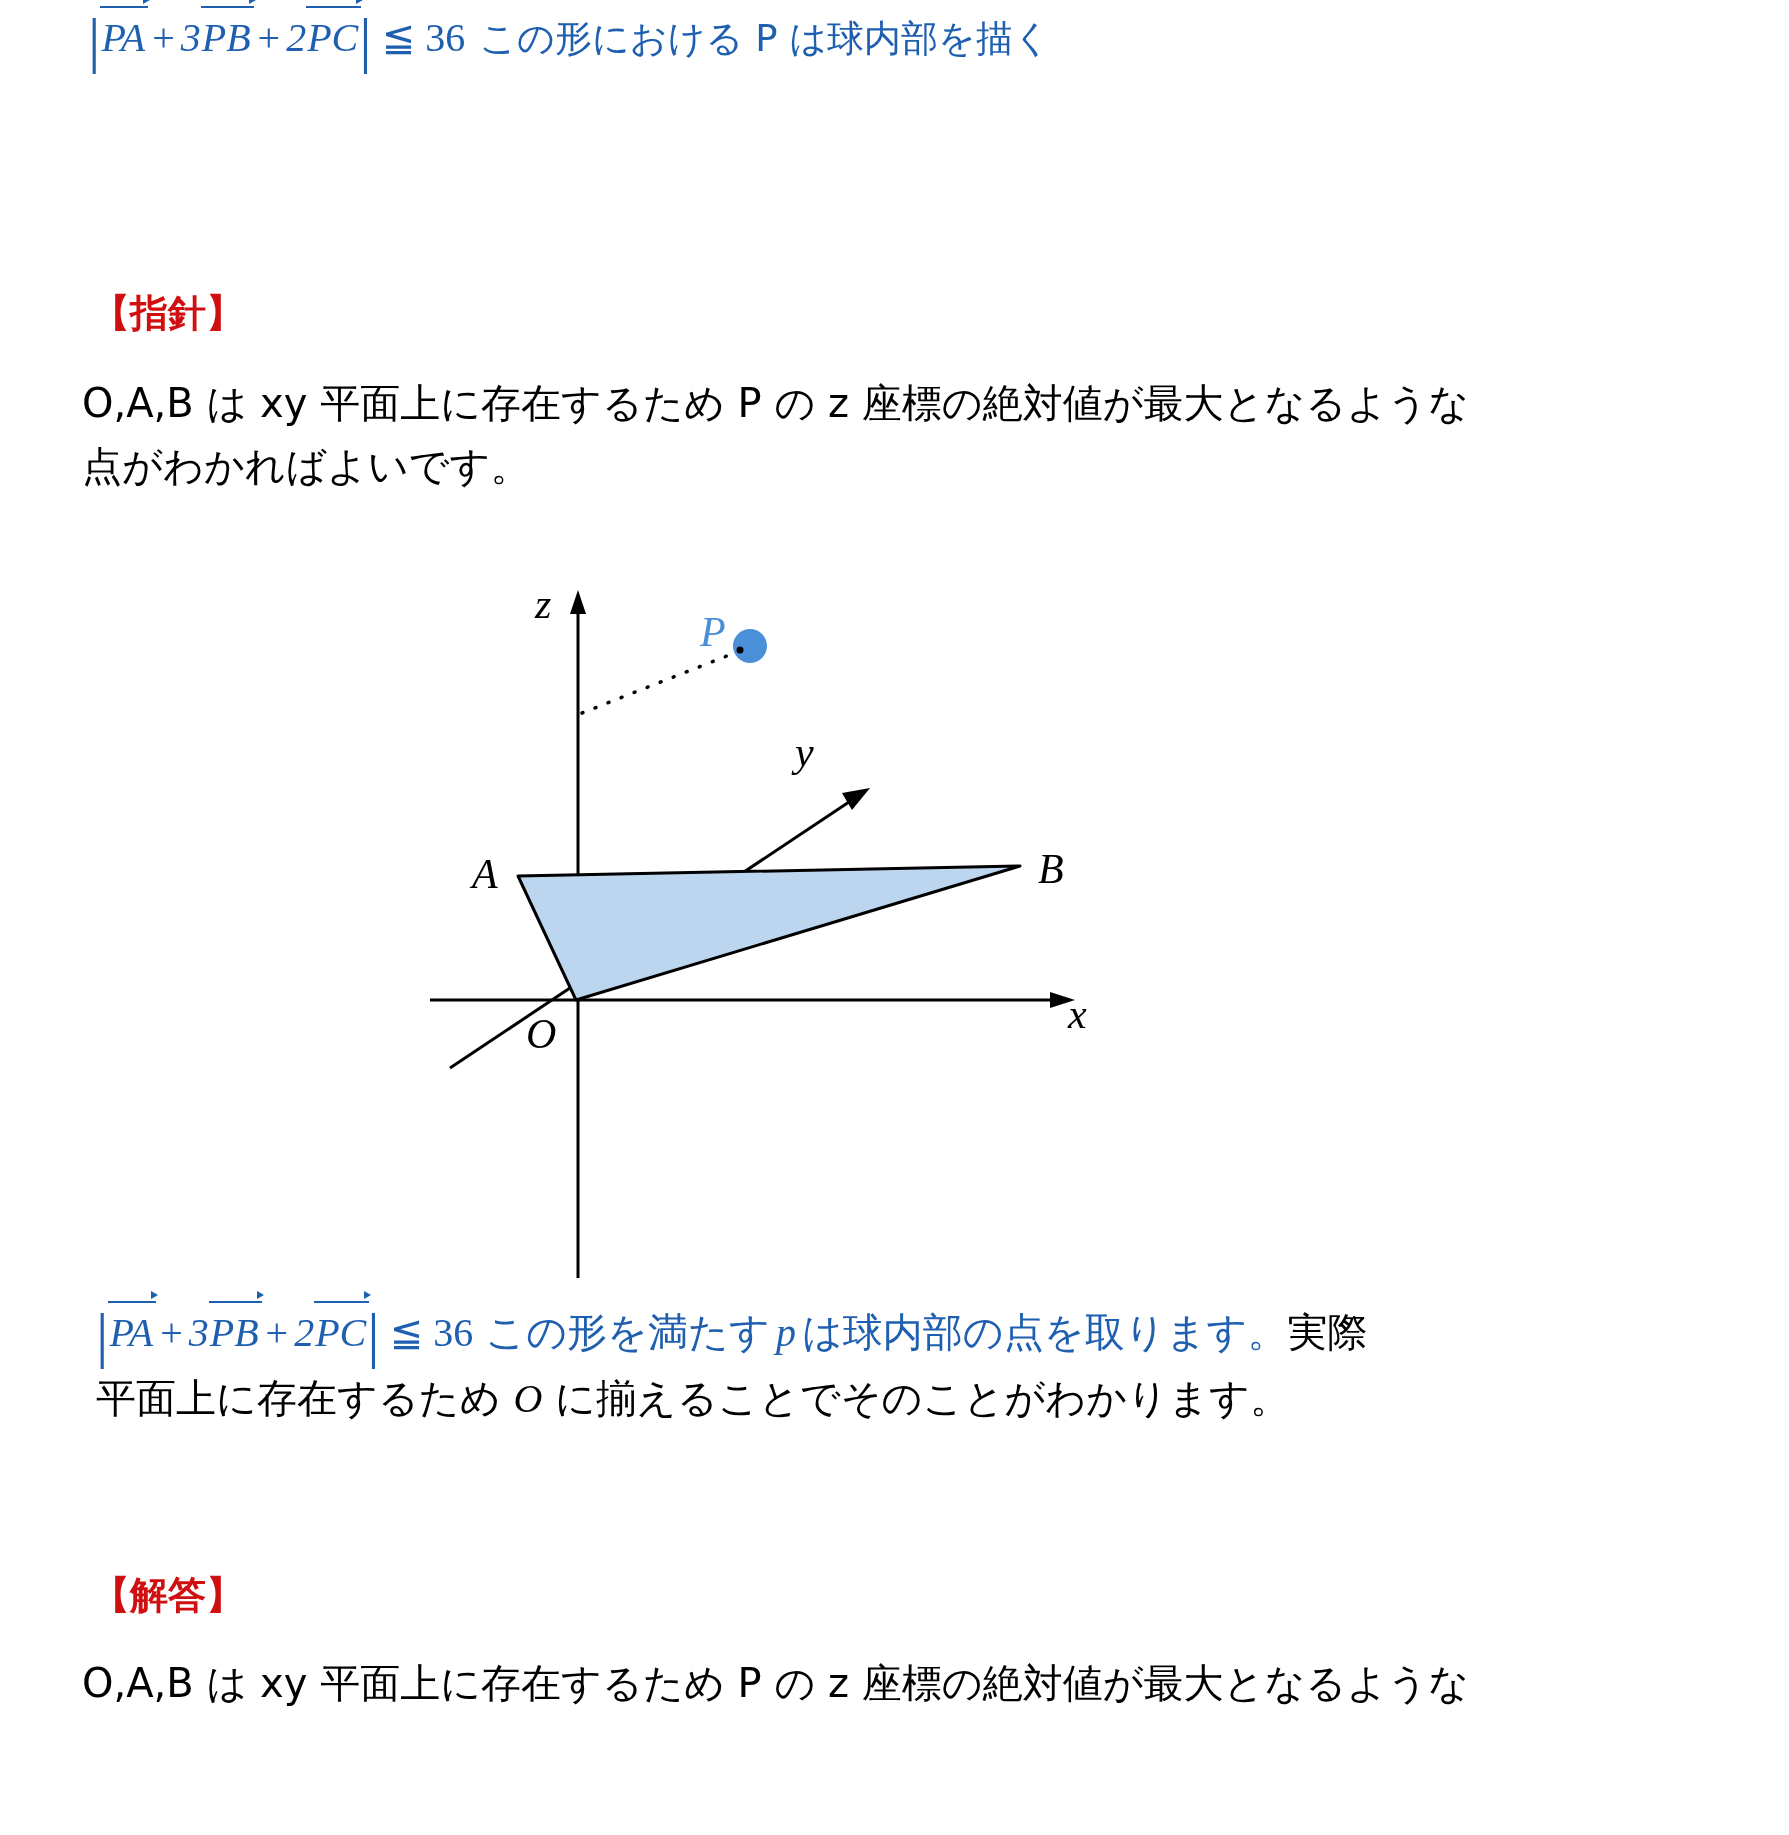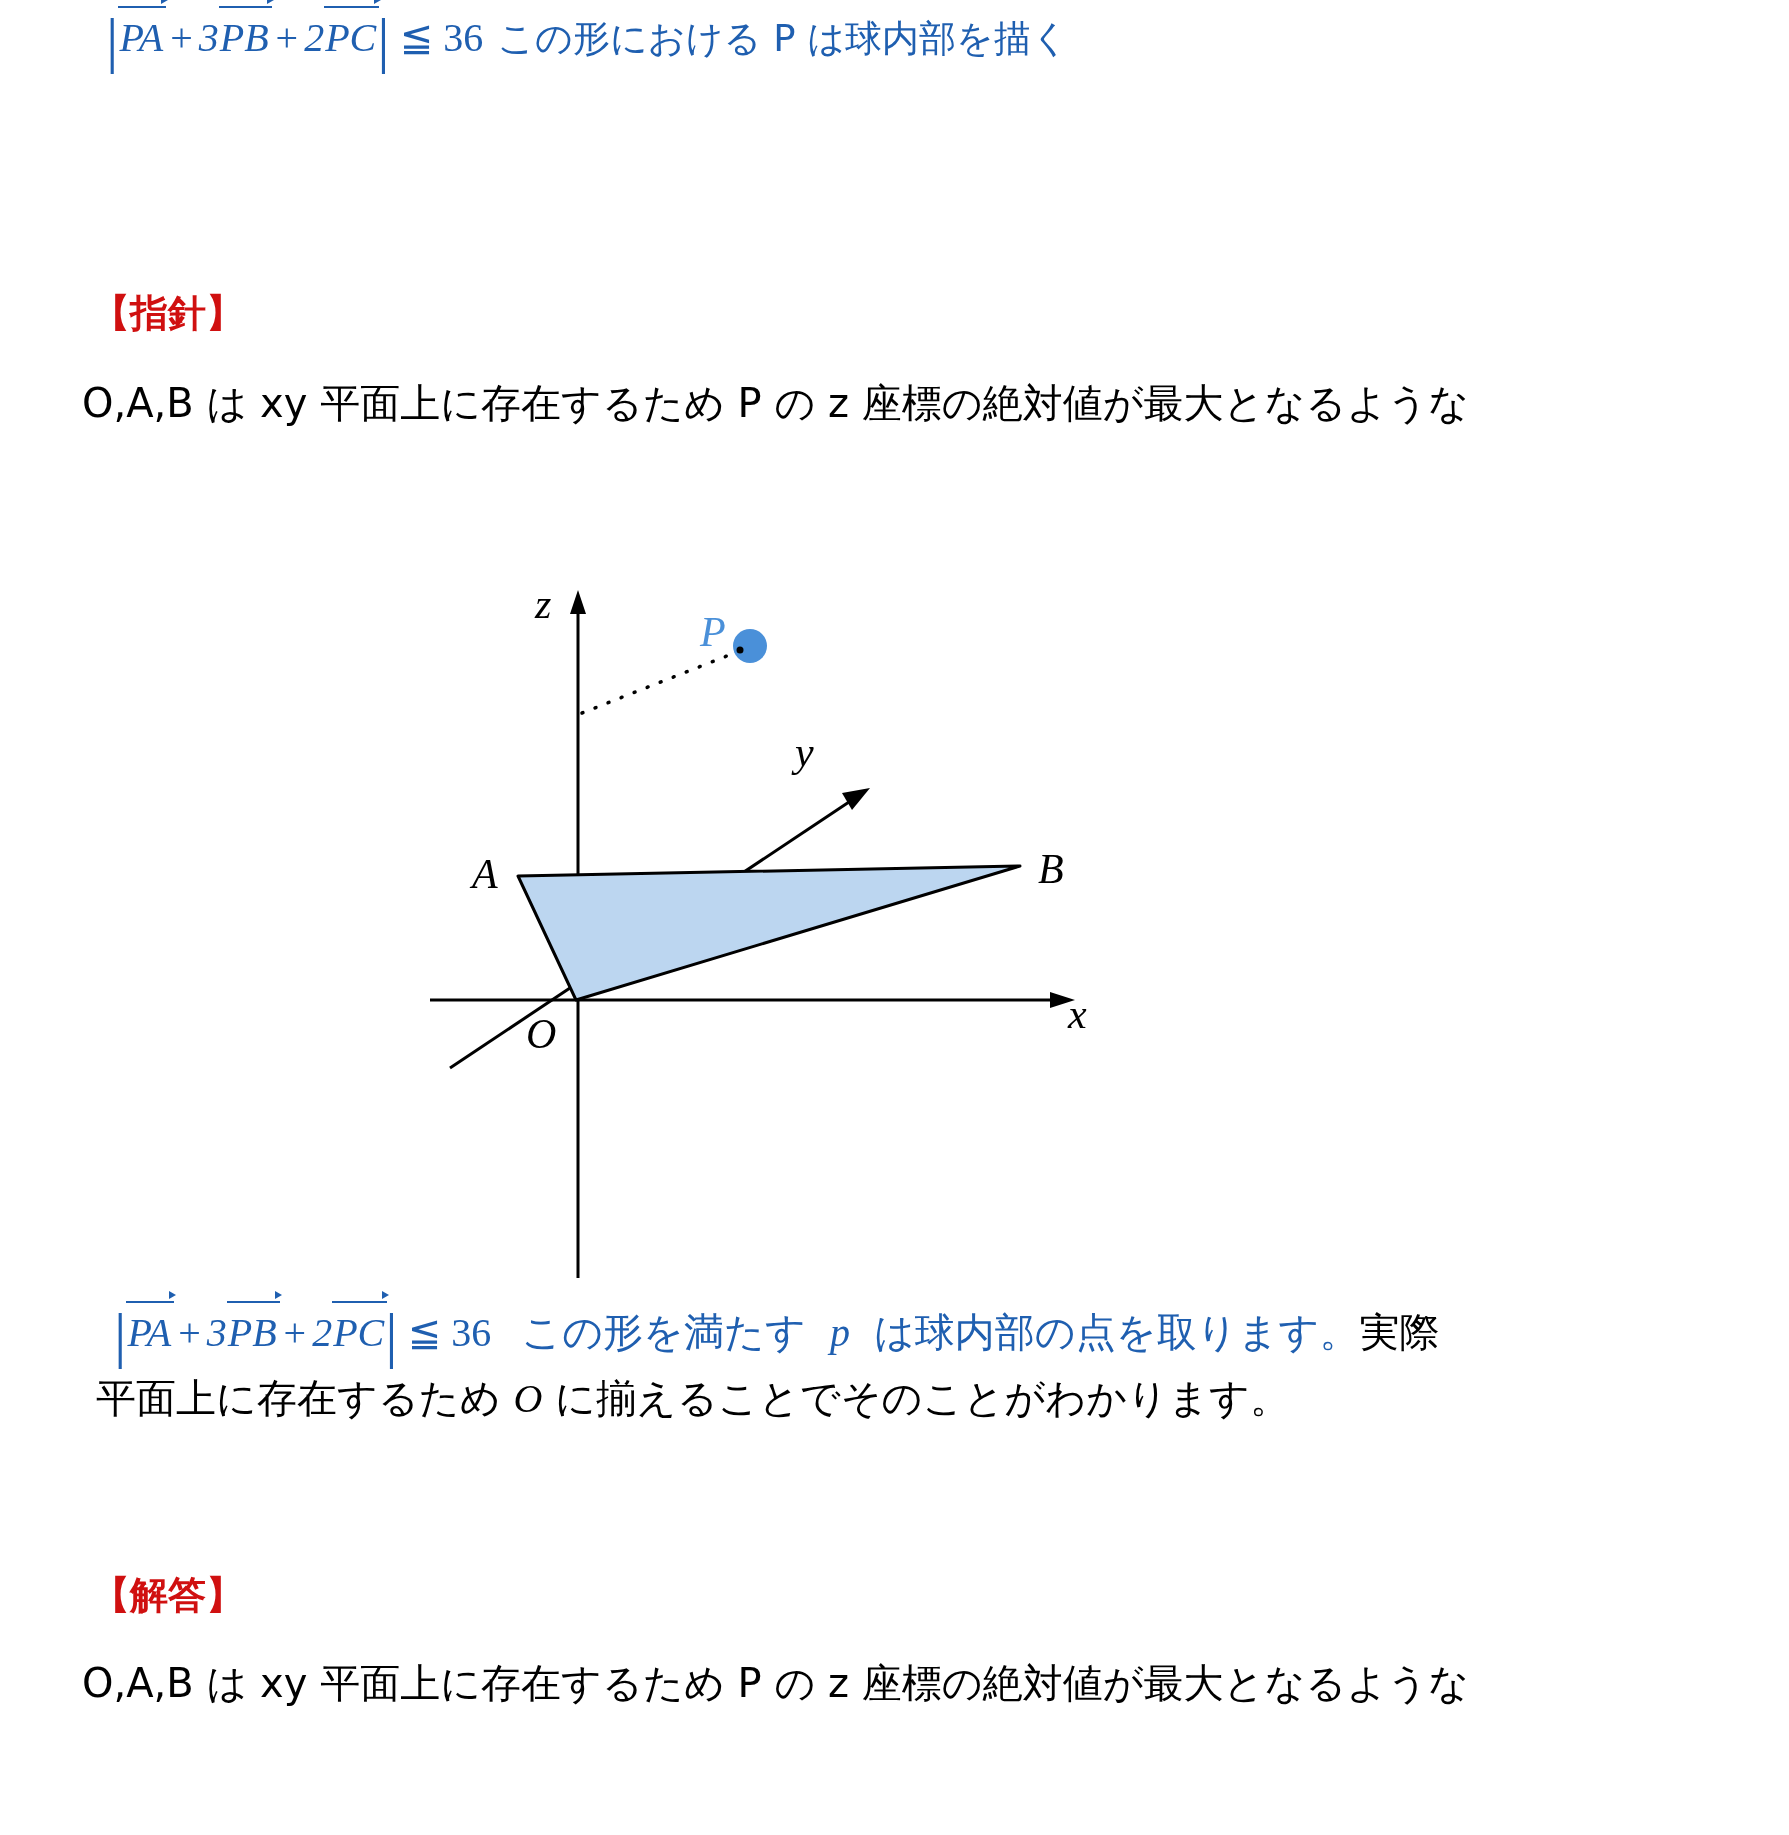--- a/index.html
+++ b/index.html
@@ -16,21 +16,21 @@
     overflow: hidden;
   }
   .page {
     position: relative;
     width: 1789px;
     height: 1835px;
     padding: 0;
   }
 
   
-  .blue { color: #1f5fb0; margin-left: 18px; }
+  .blue { color: #1f5fb0; }
   .mathit { font-family: "Liberation Serif", serif; font-style: italic; }
   .mathup { font-family: "Liberation Serif", serif; font-style: normal; }
 
   
   .vec {
     display: inline-block;
     position: relative;
     font-style: italic;
     padding: 0 1px;
     line-height: 1;
@@ -171,20 +171,21 @@
 
   <div class="line-eq1 blue">
     <span class="absbar">|</span><span class="vec"><span>PA</span><span class="arrowhead"></span></span><span class="mathup" style="padding:0 6px">+</span><span class="mathit">3</span><span class="vec"><span>PB</span><span class="arrowhead"></span></span><span class="mathup" style="padding:0 6px">+</span><span class="mathit">2</span><span class="vec"><span>PC</span><span class="arrowhead"></span></span><span class="absbar">|</span><span class="mathup" style="padding:0 10px">≦</span><span class="mathup">36</span><span class="jp" style="padding-left:14px">この形における P は球内部を描く</span>
   </div>
 
 
   <div class="heading-shishin">【指針】</div>
 
   <div class="para1">
     <div class="nowrapline">O,A,B は xy 平面上に存在するため P の z 座標の絶対値が最大となるような</div>
+    <div>点がわかればよいです。</div>
   </div>
 
   <div class="figure-wrap">
     <svg width="900" height="700" viewBox="0 0 900 700">
 
       <line x1="148" y1="690" x2="148" y2="18" stroke="#000" stroke-width="3"></line>
       <polygon points="148,2 140,26 156,26" fill="#000"></polygon>
 
       <line x1="0" y1="412" x2="628" y2="412" stroke="#000" stroke-width="3"></line>
       <polygon points="645,412 620,404 620,420" fill="#000"></polygon>

